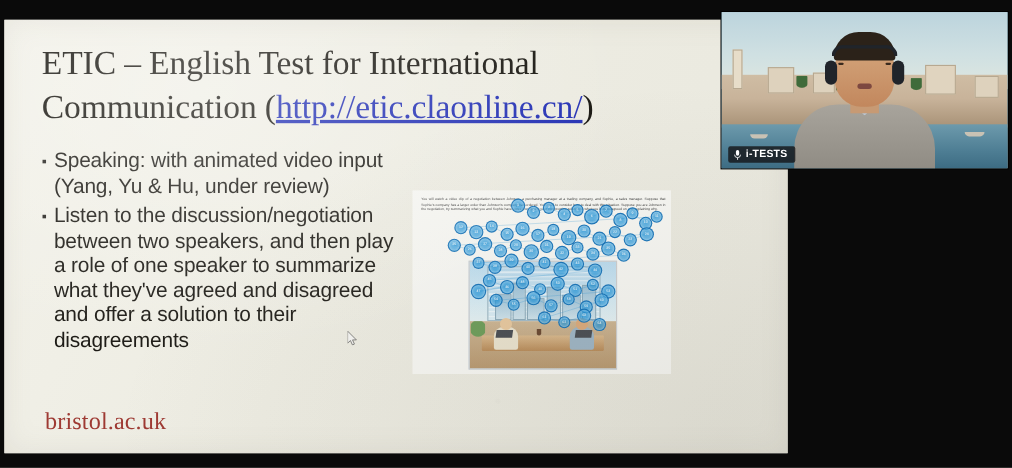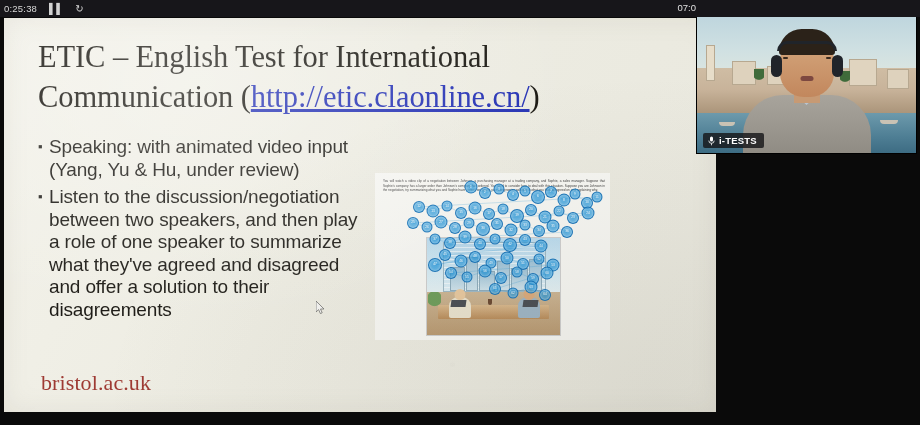--- a/index.html
+++ b/index.html
@@ -240,21 +240,21 @@
     align-items: center;
     justify-content: center;
     transform: translate(-50%, -50%);
   }
 
   
   #cam {
     position: absolute;
     right: 4px;
     top: 11px;
-    width: 219px;
+    width: 260px;
     height: 142px;
     overflow: hidden;
     background: #8fb9c9;
     z-index: 20;
     box-shadow: 0 0 0 1px #000;
   }
   .cam-sky {
     position: absolute; left: 0; top: 0; width: 100%; height: 49%;
     background: linear-gradient(#bcd4dd 0%, #cfe0e2 55%, #dfe7e0 100%);
   }
@@ -385,26 +385,20 @@
     height: 13px;
     z-index: 25;
     opacity: .75;
   }
 </style>
 </head>
 <body>
 
 <div id="screen">
 
-  <div id="player-bar">
-    <span class="pb-time">0:25:38</span>
-    <span class="pb-icon">▌▌</span>
-    <span class="pb-icon">↻</span>
-    <span class="pb-right-time">07:0</span>
-  </div>
 
   <div id="slide">
 
     <div id="slide-title">
       <span>ETIC – English Test for International</span><br>
       <span>Communication (</span><span class="url">http://etic.claonline.cn/</span><span>)</span>
     </div>
 
     <div id="bullets">
       <div class="bullet">

